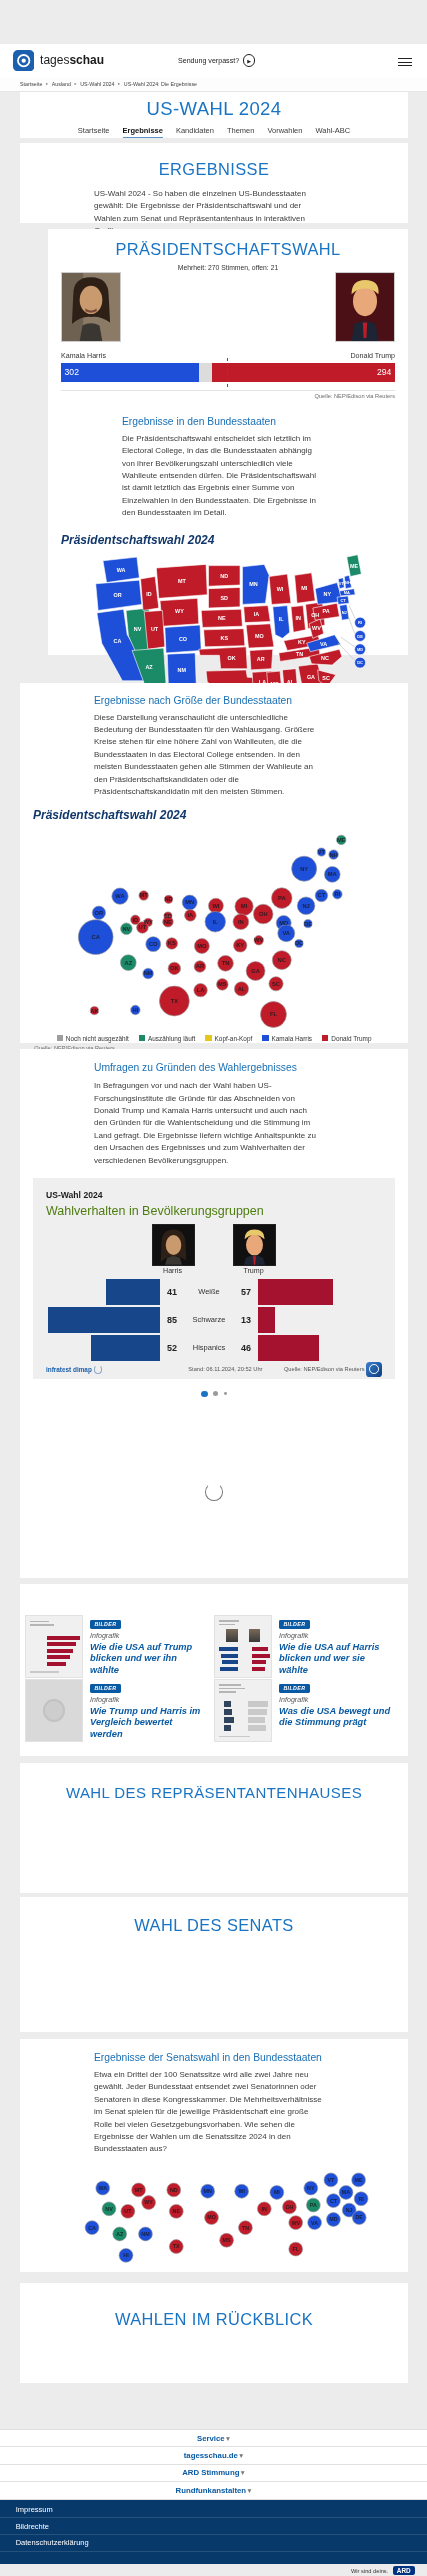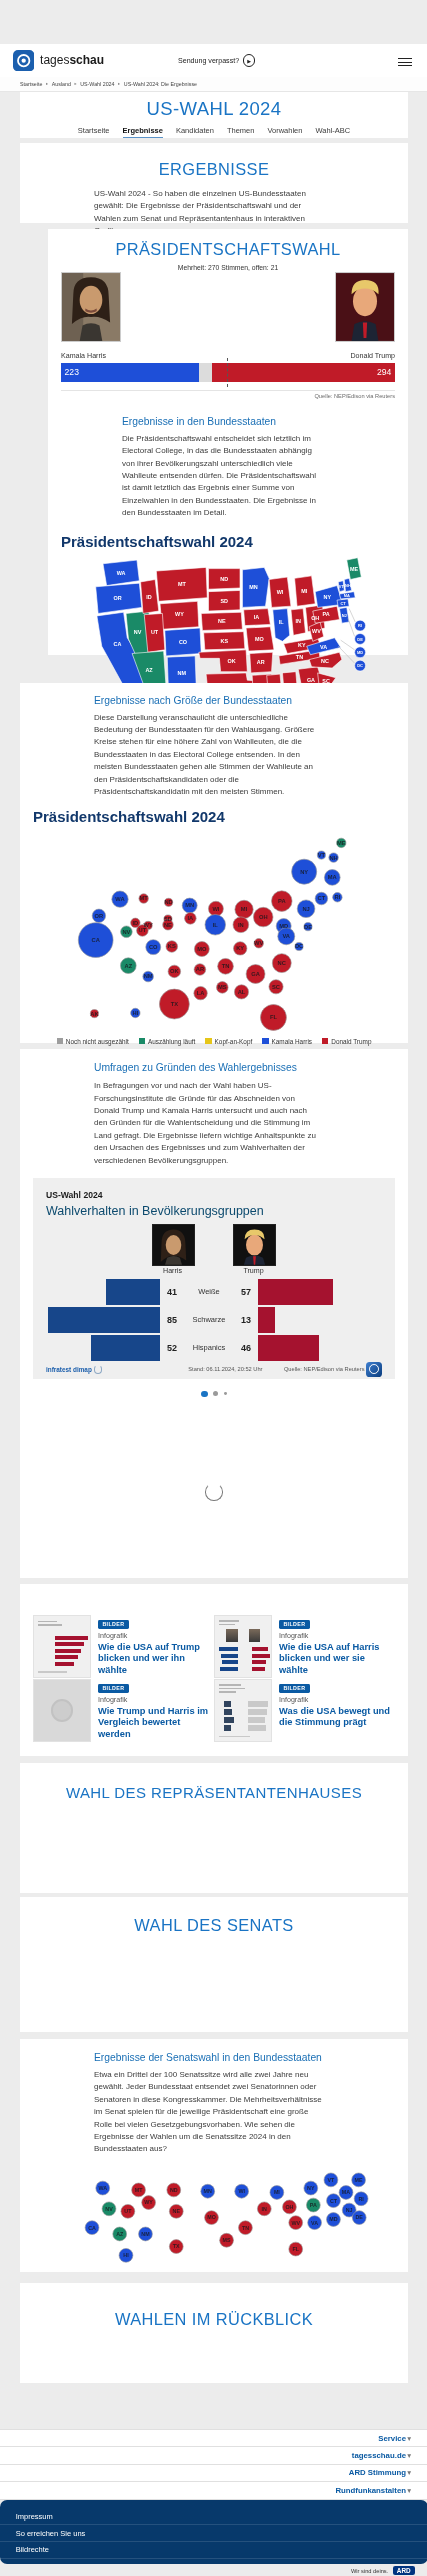--- a/index.html
+++ b/index.html
@@ -20,21 +20,21 @@
   
   .hub{height:46px;text-align:center;}
   .hub-title{font-size:18.5px;color:#1a74c4;letter-spacing:0.4px;padding-top:6.4px;font-weight:400;}
   .tabs{display:flex;justify-content:center;gap:13px;margin-top:5.7px;font-size:7.5px;color:#3c3c3c;}
   .tab{padding-bottom:2.1px;cursor:pointer;}
   .tab.active{font-weight:bold;color:#111;border-bottom:1.8px solid #5a93c9;}
   
   .display-h{font-size:16.4px;color:#1a74c4;text-align:center;font-weight:400;letter-spacing:0.4px;}
   .sub-h{font-size:10.3px;color:#1a6fb5;margin:0 0 5.7px 74px;font-weight:400;}
   .para{font-size:8px;line-height:1.55;color:#3b3b3b;margin:0 86px 0 74px;}
-  .chart-label{font-size:15px;font-weight:bold;color:#12386b;margin:0 0 0 13px;}
+  .chart-label{font-size:12px;font-weight:bold;color:#12386b;margin:0 0 0 13px;font-style:italic;}
   .src{font-size:5.7px;color:#6b6b6b;}
   .hr{border-top:0.7px solid #e4e4e4;margin:0 13px;}
   .legend{display:flex;justify-content:center;gap:10px;font-size:6.4px;color:#333;align-items:center;}
   .legend .it{display:flex;align-items:center;gap:2.9px;}
   .legend .swb{width:6.4px;height:6.4px;display:inline-block;}
   
   .intro{height:80px;}
   .intro .display-h{padding-top:17px;}
   .intro .para{margin-top:8.6px;text-align:left;}
   
@@ -71,21 +71,21 @@
   .size .chart-label{margin-top:10px;}
   #bubblemap{width:388px;height:211px;display:block;}
   #bubblemap circle{stroke:#999;stroke-width:1;}
   #bubblemap text{font-size:9px;fill:#15161c;opacity:.8;font-weight:bold;text-anchor:middle;font-family:"Liberation Sans",sans-serif;pointer-events:none;}
   .size .legend{margin-top:1.4px;}
   
   .umf{height:529px;}
   .umf .sub-h{padding-top:13px;margin-bottom:7px;}
   .panel{background:#efefef;margin:11.4px 13px 0 13px;height:201px;padding:0 13px;box-sizing:border-box;position:relative;}
   .panel .kick{font-size:8.6px;font-weight:bold;color:#1c1c1c;padding-top:11.4px;}
-  .panel .ptitle{font-size:12.5px;color:#0c4a6e;margin-top:4.3px;}
+  .panel .ptitle{font-size:12.5px;color:#4d7c0f;margin-top:4.3px;}
   .pphotos{position:relative;height:54px;margin-top:5.7px;}
   .pp{position:absolute;top:0;width:41px;height:40px;border:0.7px solid #222;overflow:hidden;background:#101010;}
   .pp.h{left:106px;}.pp.t{left:187px;}
   .ppname{position:absolute;top:43px;font-size:7.1px;color:#333;width:41px;text-align:center;}
   .ppname.h{left:106px;}.ppname.t{left:187px;}
   .demorow{display:flex;align-items:center;height:28px;}
   .dz{width:114px;display:flex;}
   .dz.l{justify-content:flex-end;}
   .dbar{height:26px;}
   .dnum{width:24px;text-align:center;font-size:9px;font-weight:bold;color:#222;}
@@ -98,21 +98,21 @@
   .minits{position:absolute;right:0;width:15.7px;height:15.7px;border-radius:3.6px;background:linear-gradient(135deg,#3e7fd0,#0a3c7d);display:flex;align-items:center;justify-content:center;}
   .minits .ring{width:7.8px;height:7.8px;border:1.4px solid #fff;border-radius:50%;}
   .cdots{display:flex;justify-content:center;align-items:center;gap:5.7px;margin-top:11.4px;}
   .cdots .d{border-radius:50%;background:#9a9a9a;}
   .cdots .d1{width:6.4px;height:6.4px;background:#1a74c4;}
   .cdots .d2{width:5px;height:5px;}
   .cdots .d3{width:2.9px;height:2.9px;}
   .spinner{width:15.7px;height:15.7px;border:1.8px solid #7a7a7a;border-top-color:transparent;border-radius:50%;margin:86px auto 0 auto;}
   
   .teasers{height:172px;padding-top:31px;box-sizing:border-box;}
-  .trow{display:flex;margin:0 13px;height:64px;margin-bottom:0;}
+  .trow{display:flex;margin:0 5px;height:64px;margin-bottom:0;font-style:italic;}
   .tcell{width:50%;display:flex;gap:7.1px;cursor:pointer;}
   .thumb{width:58px;height:63px;background:#f0f0f0;flex:none;position:relative;overflow:hidden;border:0.7px solid #e2e2e2;box-sizing:border-box;}
   .ttext{padding-top:1.4px;}
   .badge{display:inline-block;background:#0a5aa3;color:#fff;font-size:5.3px;font-weight:bold;padding:1.4px 4.3px;border-radius:1.4px;letter-spacing:0.4px;}
   .tkick{font-size:7.1px;color:#555;margin-top:2.9px;}
   .ttitle{font-size:9.3px;font-weight:bold;color:#0a5aa3;line-height:1.25;margin-top:2.1px;width:114px;}
   .mline{position:absolute;background:#b5b5b5;height:1.4px;}
   .mbar{position:absolute;height:4.3px;}
   .mbar.red{background:#a5122f;}
   .mbar.blue{background:#17468a;}
@@ -127,24 +127,24 @@
   .retro{height:100px;}.retro .display-h{padding-top:27px;}
   
   .senres{height:233px;}
   .senres .sub-h{padding-top:13px;margin-bottom:5.7px;}
   #senatemap{width:342px;height:107px;display:block;margin:10px auto 0 auto;}
   #senatemap circle{stroke:#999;stroke-width:1;}
   #senatemap text{font-size:8.5px;fill:#15161c;opacity:.8;font-weight:bold;text-anchor:middle;font-family:"Liberation Sans",sans-serif;pointer-events:none;}
   
   .fgap{height:46px;}
   .facc{background:#fff;}
-  .facc .row{height:16.4px;display:flex;align-items:center;justify-content:flex-end;padding:0 15.7px;border-bottom:0.7px solid #e0e0e0;font-size:7.8px;color:#0a5aa3;font-weight:bold;cursor:pointer;}
+  .facc .row{height:16.4px;display:flex;align-items:center;justify-content:center;padding:0 15.7px;border-bottom:0.7px solid #e0e0e0;font-size:7.8px;color:#0a5aa3;font-weight:bold;cursor:pointer;}
   .facc .row:first-child{border-top:0.7px solid #e0e0e0;}
   .chev{color:#777;font-size:6.4px;font-weight:normal;}
-  .fdark{background:#07396b;height:64px;padding-top:9px;box-sizing:border-box;border-radius:7px;}
+  .fdark{background:#07396b;height:64px;padding-top:2px;box-sizing:border-box;}
   .fdark .row{height:15.7px;display:flex;align-items:center;padding:0 15.7px;font-size:7.5px;color:#fff;cursor:pointer;border-bottom:0.7px solid rgba(255,255,255,.12);}
   .fbottom{height:23.5px;position:relative;background:#ececec;}
   .claimwrap{position:absolute;right:13px;top:2.1px;display:flex;align-items:center;gap:4.3px;}
   .claim{font-size:5.7px;color:#333;}
   .ardlogo{background:#003480;color:#fff;font-weight:bold;font-size:6.4px;padding:1.4px 4.3px;border-radius:2.1px;}
   .copy{position:absolute;left:11.4px;bottom:2.9px;font-size:4.6px;color:#999;}
 </style>
 </head>
 <body>
 
@@ -219,21 +219,21 @@
         <path d="M38,70 L44,70 L43,92 L39,92 Z" fill="#c01b28"></path>
       </svg>
     </div>
     <span class="cname l">Kamala Harris</span>
     <span class="cname r">Donald Trump</span>
   </div>
   <div class="ebar">
     <div class="seg" style="width: 41.4498%; background: rgb(30, 79, 216);"></div>
     <div class="seg" style="width: 3.90335%; background: rgb(220, 220, 220);"></div>
     <div class="seg" style="width: 54.6468%; background: rgb(192, 27, 40);"></div>
-    <span class="num l">223</span>
+    <span class="num l">302</span>
     <span class="num r">294</span>
     <div class="marker" style="left: 49.8141%;"></div>
   </div>
   <div class="hr"></div>
   <div class="src src-r">Quelle: NEP/Edison via Reuters</div>
 
   <h3 class="sub-h">Ergebnisse in den Bundesstaaten</h3>
   <p class="para">Die Präsidentschaftswahl entscheidet sich letztlich im Electoral College, in das die Bundesstaaten abhängig von ihrer Bevölkerungszahl unterschiedlich viele Wahlleute entsenden dürfen. Die Präsidentschaftswahl ist damit letztlich das Ergebnis einer Summe von Einzelwahlen in den Bundesstaaten. Die Ergebnisse in den Bundesstaaten im Detail.</p>
   <div class="chart-label">Präsidentschaftswahl 2024</div>
   <div class="mapwrap">
@@ -775,21 +775,20 @@
       <span>ARD Stimmung</span>
       <span class="chev">▼</span>
     </div>
   <div class="row">
       <span>Rundfunkanstalten</span>
       <span class="chev">▼</span>
     </div>
 </div>
 <div class="fdark">
   <div class="row">Impressum</div>
-  <div class="row">So erreichen Sie uns</div>
   <div class="row">Bildrechte</div>
   <div class="row">Datenschutzerklärung</div>
 </div>
 <div class="fbottom">
   <div class="claimwrap">
     <span class="claim">Wir sind deins.</span>
     <span class="ardlogo">ARD</span>
   </div>
   <div class="copy">© ARD-aktuell / tagesschau.de</div>
 </div>

